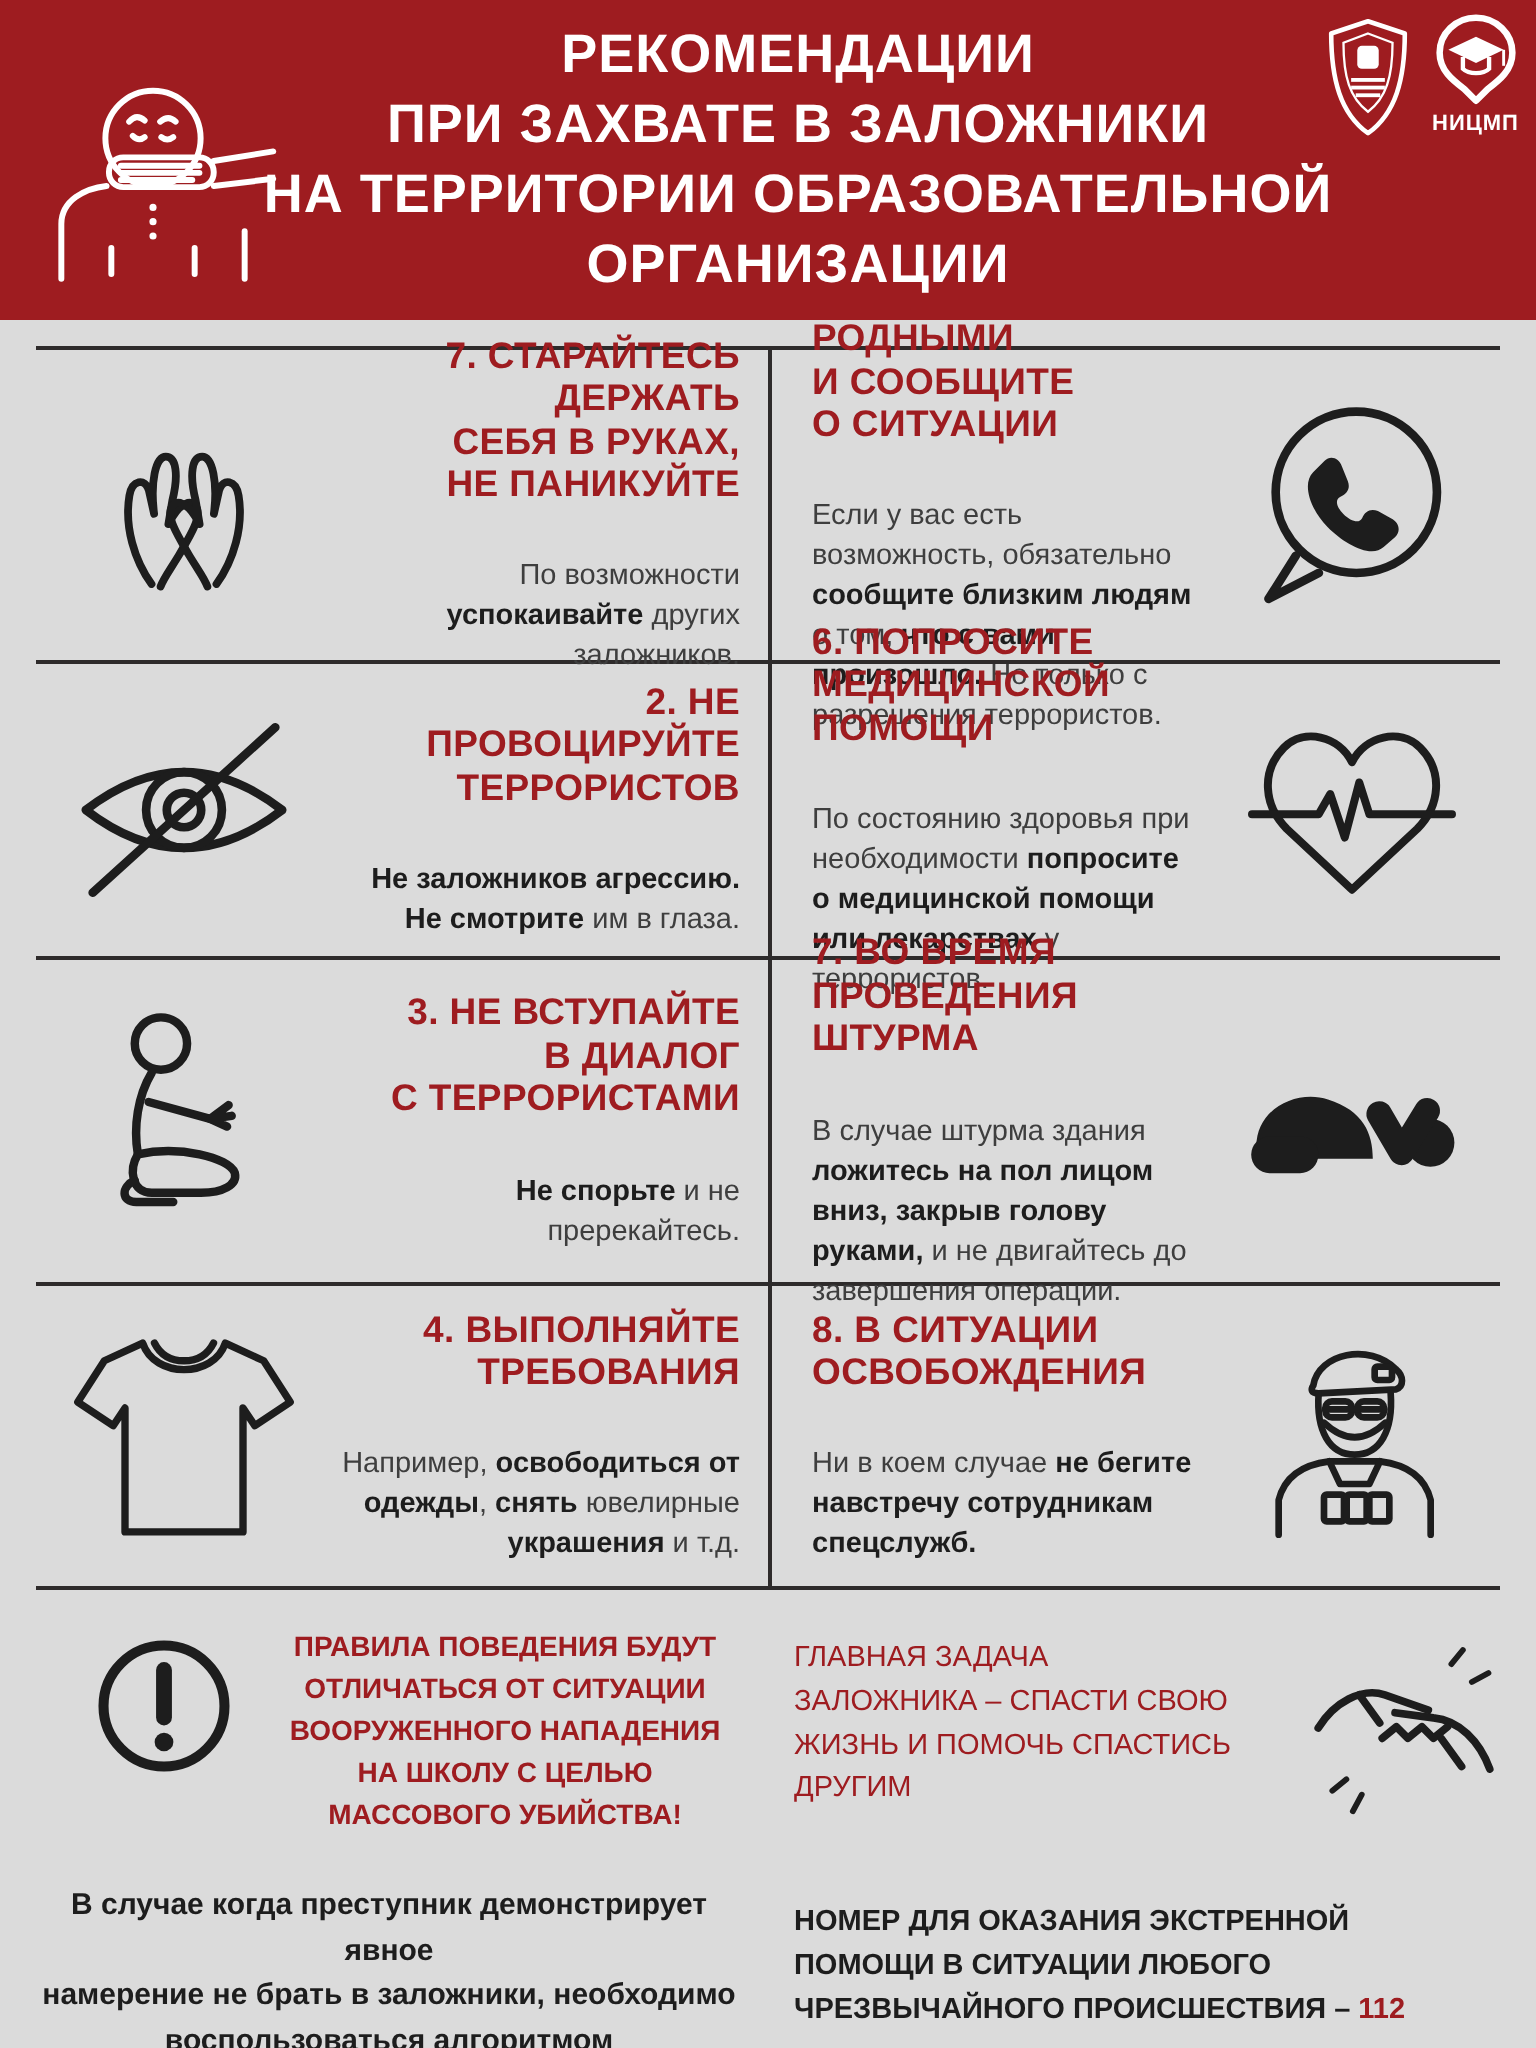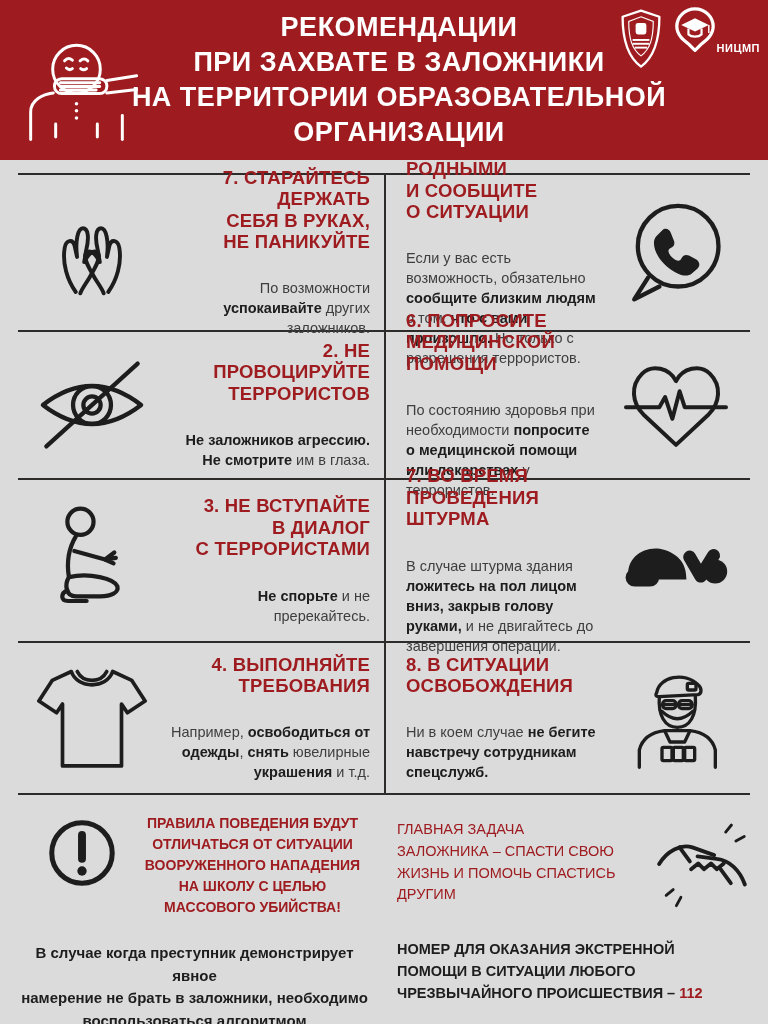--- a/index.html
+++ b/index.html
@@ -13,21 +13,21 @@
     overflow:hidden;position:relative;
   }
   
   .header{height:160px;background:var(--red);position:relative;display:flex;align-items:center}
   .header-figure{position:absolute;left:14px;top:26px;width:125px;height:128px}
   .header-title{
     flex:1;text-align:center;color:var(--white);font-weight:bold;font-size:27px;
     line-height:1.30;letter-spacing:.5px;white-space:pre-line;padding:0 100px 0 130px;
   }
   .header-logos{position:absolute;right:8px;top:6px;display:flex;gap:9px;align-items:flex-start}
-  .logo-pin-wrap{display:flex;flex-direction:row;align-items:flex-end}
+  .logo-pin-wrap{display:flex;flex-direction:column;align-items:flex-start}
   .logo-caption{color:var(--white);font-weight:bold;font-size:11px;letter-spacing:.5px;margin-top:2px}
   
   .grid{margin:13px 18px 0 18px;border-top:2px solid var(--line);border-bottom:2px solid var(--line)}
   .row{display:flex}
   .row + .row{border-top:2px solid var(--line)}
   .cell{width:50%;display:flex;align-items:center;padding:10px 0}
   .cell.right-col{border-left:2px solid var(--line)}
   .row1{height:155px}.row2{height:148px}.row3{height:163px}.row4{height:152px}
   .iconbox{width:148px;display:flex;align-items:center;justify-content:center;flex:none}
   .cell .text{flex:1}
@@ -38,21 +38,21 @@
   .sec-body .b{font-weight:bold;color:var(--ink)}
   .r{color:var(--red)}
   
   .footer{padding:18px 18px 0 18px;display:grid;grid-template-columns:1fr 1fr;column-gap:26px}
   .warn-row{display:flex;align-items:flex-start;gap:16px;padding-left:28px}
   .excl{flex:none;margin-top:4px}
   .warn-red{flex:1;color:var(--red);font-weight:bold;font-size:14px;line-height:1.5;text-align:center;white-space:pre-line}
   .warn-black{margin-top:24px;color:var(--ink);font-weight:bold;font-size:15px;line-height:1.5;text-align:center;white-space:pre-line}
   .task-row{display:flex;align-items:flex-start;gap:8px;padding-top:6px}
   .task-red{flex:1;color:var(--red);font-weight:normal;font-size:14.5px;line-height:1.5;white-space:pre-line}
-  .emergency{margin-top:28px;color:var(--ink);font-weight:bold;font-size:14.5px;line-height:1.5;white-space:pre-line}
+  .emergency{margin-top:40px;color:var(--ink);font-weight:bold;font-size:14.5px;line-height:1.5;white-space:pre-line}
   
   .ic{stroke:#1d1d1d;fill:none;stroke-width:6;stroke-linecap:round;stroke-linejoin:round}
   .icf{fill:#1d1d1d;stroke:none}
   .wic{stroke:#fff;fill:none;stroke-width:5;stroke-linecap:round;stroke-linejoin:round}
   .wf{fill:#fff;stroke:none}
 </style>
 </head>
 <body>
 
 <div class="header">

